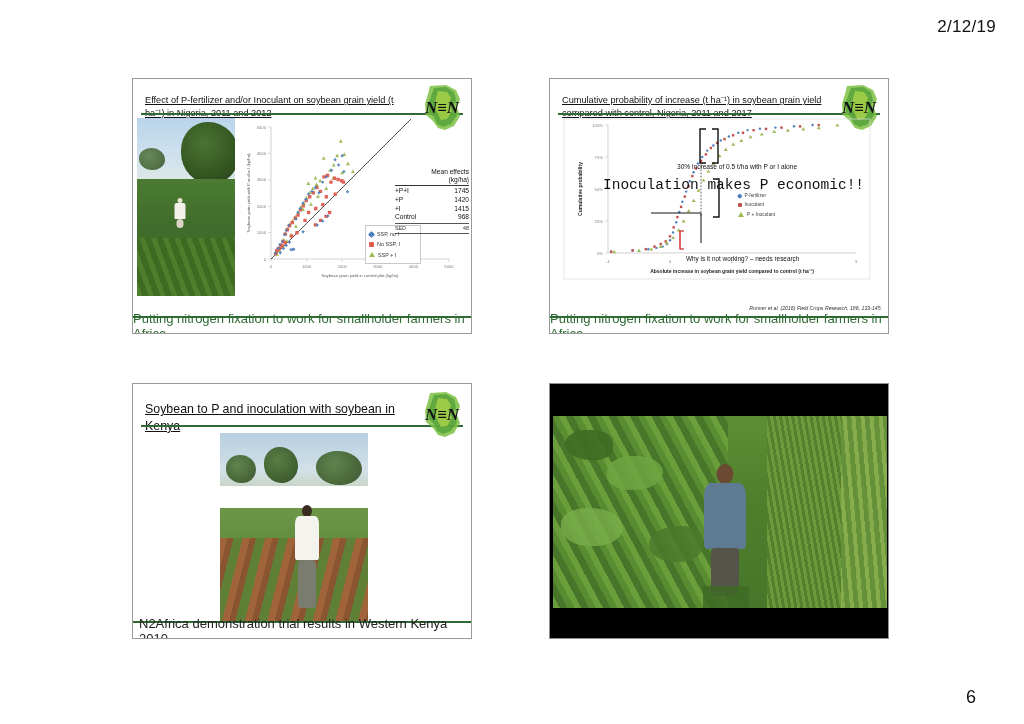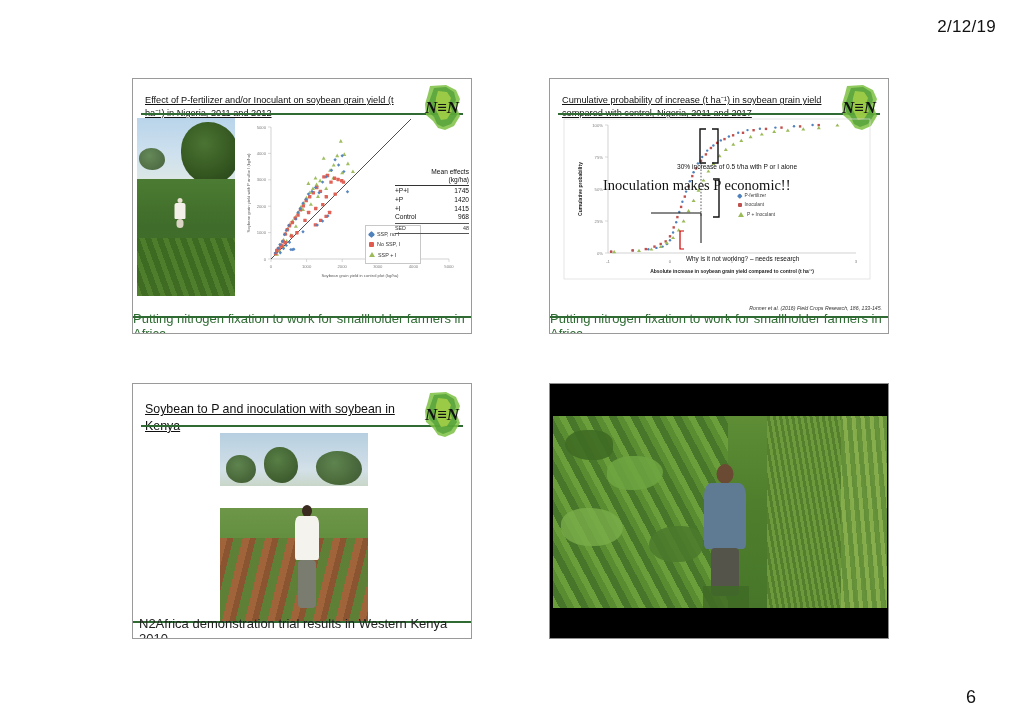--- a/index.html
+++ b/index.html
@@ -106,21 +106,21 @@
   }
   .lg-item { display:flex; align-items:center; gap:3px; font-size:5.4px; color:#333; line-height:1.9; }
   .lg-mk { width:5px; height:5px; display:inline-block; flex:0 0 auto; }
   .lg-mk.dia { background:#4f81bd; transform: rotate(45deg); border-radius:1px; }
   .lg-mk.sq  { background:#e05a4e; border-radius:1px; }
   .lg-mk.tri { width:0; height:0; background:none; border-left:3px solid transparent; border-right:3px solid transparent; border-bottom:5px solid #9bbb59; }
 
   
   .ov-headline {
     position:absolute; font-size:14.5px; color:#111; white-space:nowrap;
-    font-family:Liberation Serif, serif;
+    font-family:Liberation Mono, monospace;
   }
   .ov-note { position:absolute; font-size:6.6px; color:#111; white-space:nowrap; }
   .ov-note2 { position:absolute; font-size:6.4px; color:#111; white-space:nowrap; }
   .legend2 { position:absolute; }
   .lg2-item { display:flex; align-items:center; gap:3px; font-size:4.8px; color:#404040; line-height:1.95; }
   .citation {
     position:absolute; font-size:5.2px; color:#333; font-style:italic; white-space:nowrap;
   }
 </style>
 </head>

